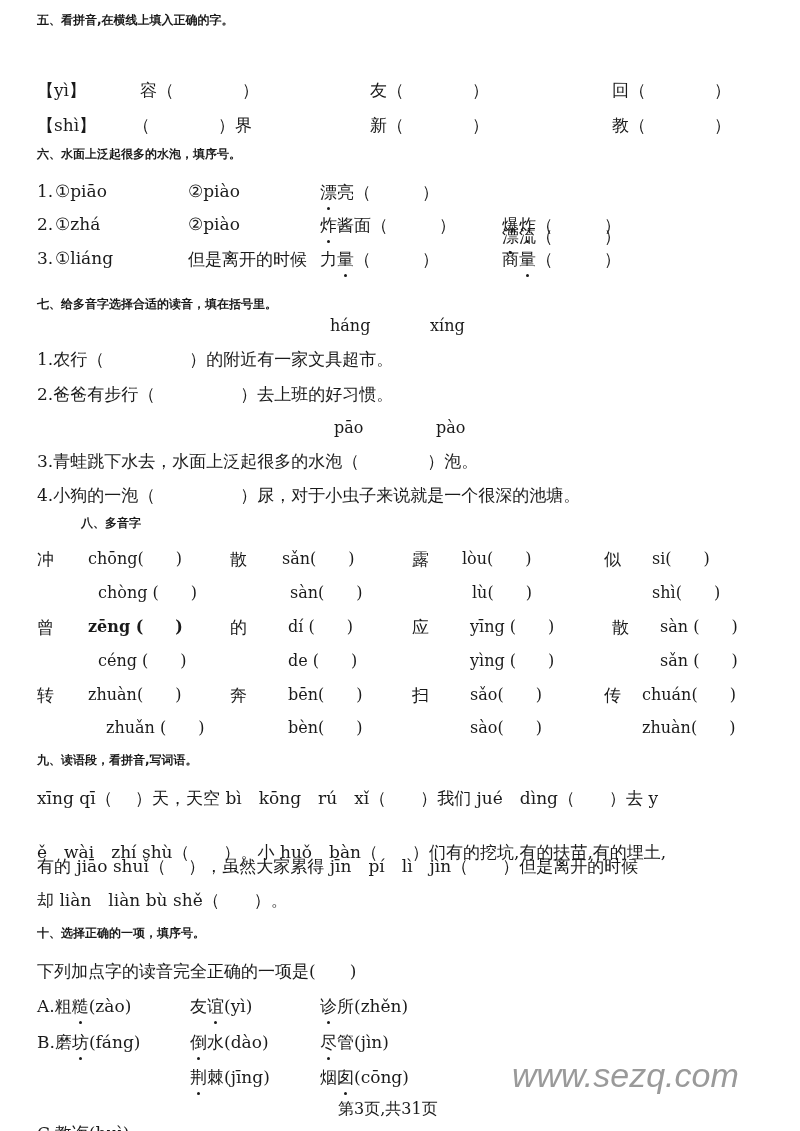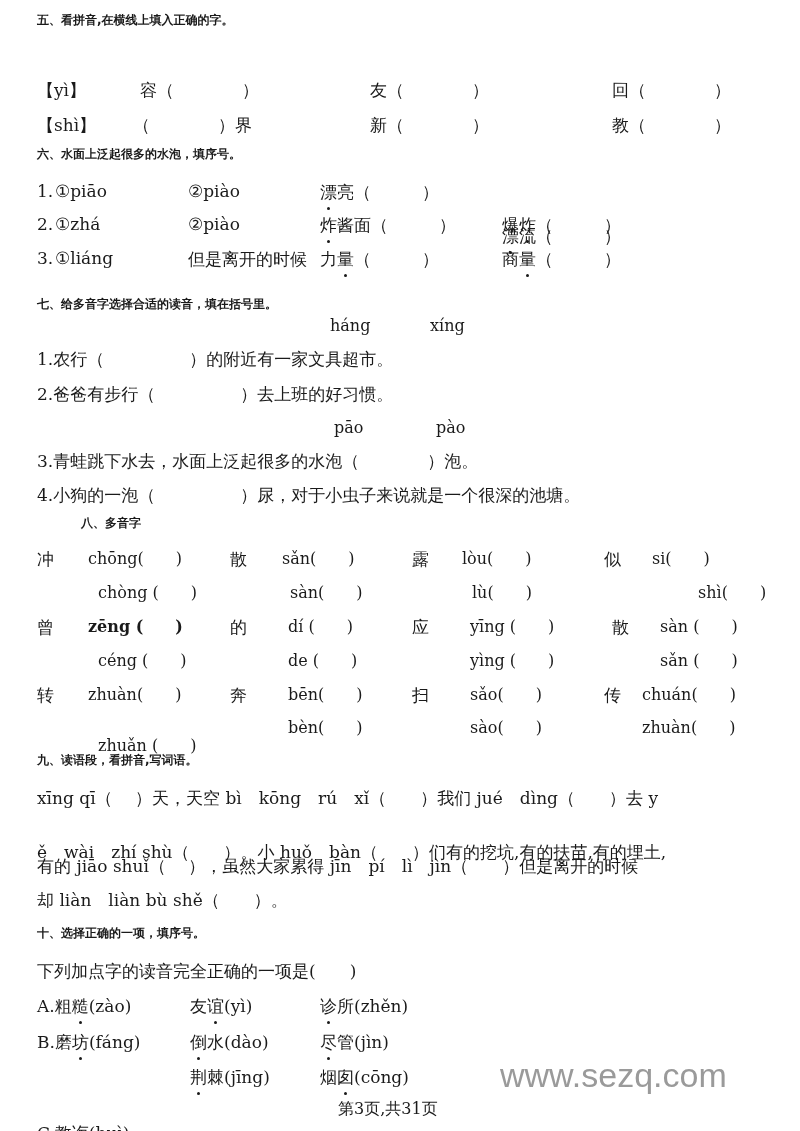--- a/index.html
+++ b/index.html
@@ -64,38 +64,38 @@
 <div class="ab py" style="left:88px;top:549px;">chōng(　　)</div>
 <div class="ab py" style="left:98px;top:583px;">chòng (　　)</div>
 <div class="ab t" style="left:230px;top:548px;">散</div>
 <div class="ab py" style="left:282px;top:549px;">sǎn(　　)</div>
 <div class="ab py" style="left:290px;top:583px;">sàn(　　)</div>
 <div class="ab t" style="left:412px;top:548px;">露</div>
 <div class="ab py" style="left:462px;top:549px;">lòu(　　)</div>
 <div class="ab py" style="left:472px;top:583px;">lù(　　)</div>
 <div class="ab t" style="left:604px;top:548px;">似</div>
 <div class="ab py" style="left:652px;top:549px;">si(　　)</div>
-<div class="ab py" style="left:652px;top:583px;margin-left:46px;">shì(　　)</div>
+<div class="ab py" style="left:652px;top:583px;">shì(　　)</div>
 
 <div class="ab t" style="left:37px;top:616px;">曾</div>
 <div class="ab py" style="left:88px;top:617px;font-weight:bold;">zēng (　　)</div>
 <div class="ab py" style="left:98px;top:651px;">céng (　　)</div>
 <div class="ab t" style="left:230px;top:616px;">的</div>
 <div class="ab py" style="left:288px;top:617px;">dí (　　)</div>
 <div class="ab py" style="left:288px;top:651px;">de (　　)</div>
 <div class="ab t" style="left:412px;top:616px;">应</div>
 <div class="ab py" style="left:470px;top:617px;">yīng (　　)</div>
 <div class="ab py" style="left:470px;top:651px;">yìng (　　)</div>
 <div class="ab t" style="left:612px;top:616px;">散</div>
 <div class="ab py" style="left:660px;top:617px;">sàn (　　)</div>
 <div class="ab py" style="left:660px;top:651px;">sǎn (　　)</div>
 
 <div class="ab t" style="left:37px;top:684px;">转</div>
 <div class="ab py" style="left:88px;top:685px;">zhuàn(　　)</div>
-<div class="ab py" style="left:98px;top:718px;margin-top:18px;">zhuǎn (　　)</div>
+<div class="ab py" style="left:106px;top:718px;">zhuǎn (　　)</div>
 <div class="ab t" style="left:230px;top:684px;">奔</div>
 <div class="ab py" style="left:288px;top:685px;">bēn(　　)</div>
 <div class="ab py" style="left:288px;top:718px;">bèn(　　)</div>
 <div class="ab t" style="left:412px;top:684px;">扫</div>
 <div class="ab py" style="left:470px;top:685px;">sǎo(　　)</div>
 <div class="ab py" style="left:470px;top:718px;">sào(　　)</div>
 <div class="ab t" style="left:604px;top:684px;">传</div>
 <div class="ab py" style="left:642px;top:685px;">chuán(　　)</div>
 <div class="ab py" style="left:642px;top:718px;">zhuàn(　　)</div>
 
@@ -131,14 +131,14 @@
 <div class="ab t" style="left:37px;top:1122px;">
   <span>C.</span><span>教</span><span class="dot">诲</span><span>(huì)</span>
 </div>
 <div class="ab t" style="left:190px;top:1066px;">
   <span class="dot">荆</span><span>棘</span><span>(jīng)</span>
 </div>
 <div class="ab t" style="left:320px;top:1066px;">
   <span>烟</span><span class="dot">囱</span><span>(cōng)</span>
 </div>
 
-<div class="ab wm" style="left:500px;top:1056px;">www.sezq.com</div>
+<div class="ab wm" style="left:512px;top:1056px;font-style:italic;">www.sezq.com</div>
 <div class="ab footer" style="left:338px;top:1099px;">第3页,共31页</div>
 
 </body></html>

